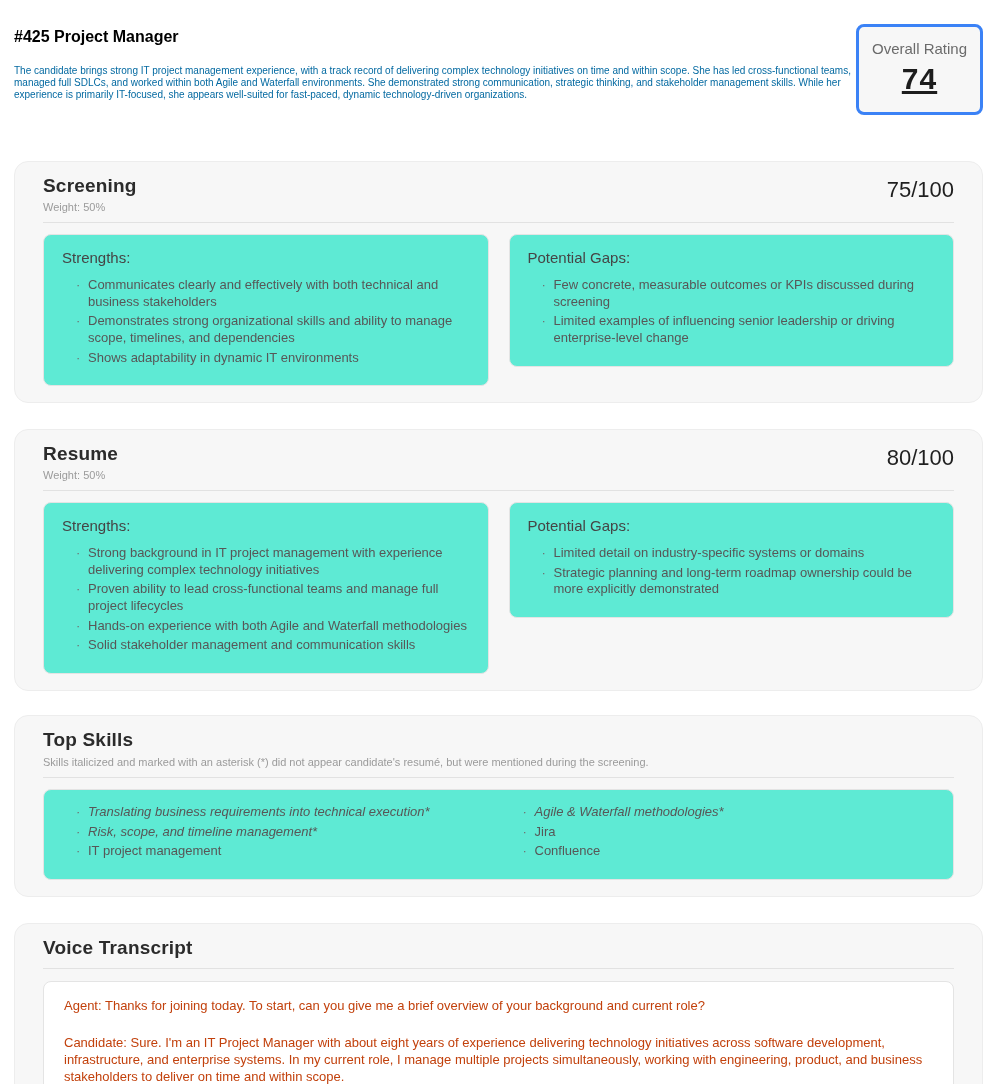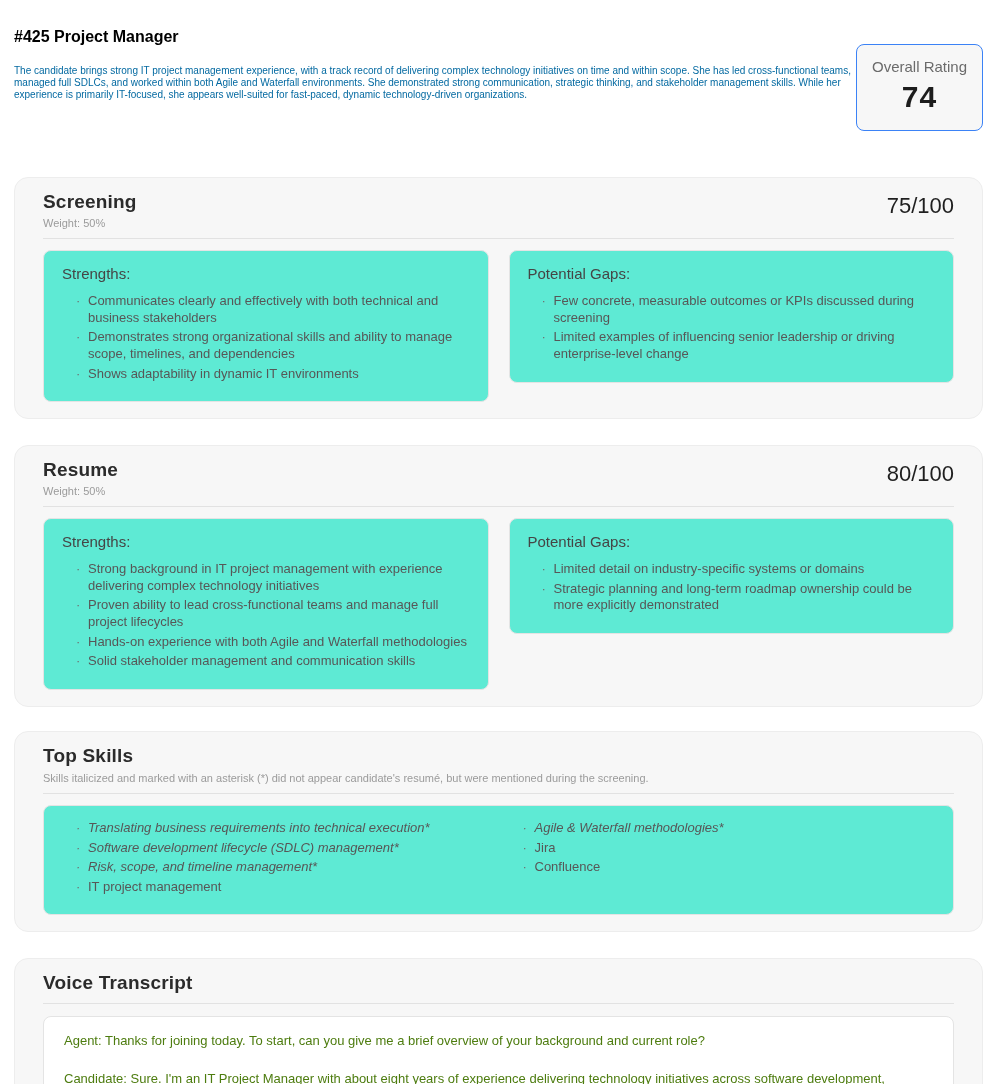--- a/index.html
+++ b/index.html
@@ -16,26 +16,26 @@
   .header-left { flex:1; max-width:838px; }
   .candidate-name { font-size:22px; font-weight:700; letter-spacing:.2px; color:#262626; }
   .candidate-sub {
     font-size:16px; font-weight:700; color:#000000;
     margin-top:16px; text-decoration:none; display:inline-block; cursor:pointer;
   }
   .summary {
     margin-top:19px; font-size:10px; line-height:1.22; color:#0369a1;
   }
   .rating-box {
-    width:127px; margin-top:32px; padding:13px 8px 16px;
-    background:#f7f7f7; border:1px solid #3b82f6; border-radius:8px;
+    width:127px; margin-top:12px; padding:13px 8px 16px;
+    background:#f7f7f7; border:3px solid #3b82f6; border-radius:8px;
     text-align:center; flex:none;
   }
   .rating-label { font-size:15px; color:#6b6b6b; }
-  .rating-value { font-size:30px; font-weight:700; color:#1d1d1d; margin-top:5px; letter-spacing:1px; }
+  .rating-value { font-size:30px; font-weight:700; color:#1d1d1d; margin-top:5px; letter-spacing:1px;text-decoration:underline; }
 
   
   .card {
     background:#f7f7f7; border:1px solid #ededed; border-radius:14px;
     padding:13px 28px 16px;
   }
   .card.screening { margin-top:46px; }
   .card.resume    { margin-top:26px; }
   .card.skills    { margin-top:24px; }
   .card.transcript{ margin-top:26px; }
@@ -61,21 +61,21 @@
   ul.bullets li::before { content:"·"; position:absolute; left:0; top:0; color:#6f6f6f; }
   ul.bullets li.italic { font-style:italic; }
   ul.bullets.skills-list { margin-top:0; }
 
   
   .transcript-inner {
     background:#ffffff; border:1px solid #e4e4e4; border-radius:8px;
     padding:15px 20px; margin-top:12px; min-height:300px;
   }
   .transcript-inner p {
-    font-size:13px; line-height:1.32; color:#4d7c0f; margin-bottom:20px;
+    font-size:13px; line-height:1.32; color:#c2410c; margin-bottom:20px;
   }
 </style>
 </head>
 <body>
 
 <div class="page">
 
   <div class="header-row">
     <div class="header-left">
       <a class="candidate-sub">#425 Project Manager</a>
@@ -145,21 +145,20 @@
   </section>
 
   <section class="card skills">
     <div class="card-title">Top Skills</div>
     <div class="card-sub">Skills italicized and marked with an asterisk (*) did not appear candidate's resumé, but were mentioned during the screening.</div>
     <hr class="divider">
     <div class="cols">
       <div class="inner" style="display:flex; gap:20px;">
         <ul class="bullets skills-list" style="flex:1;">
             <li class="italic">Translating business requirements into technical execution*</li>
-            <li class="italic">Software development lifecycle (SDLC) management*</li>
             <li class="italic">Risk, scope, and timeline management*</li>
             <li>IT project management</li>
           </ul>
         <ul class="bullets skills-list" style="flex:1;">
             <li class="italic">Agile &amp; Waterfall methodologies*</li>
             <li>Jira</li>
             <li>Confluence</li>
           </ul>
       </div>
     </div>

